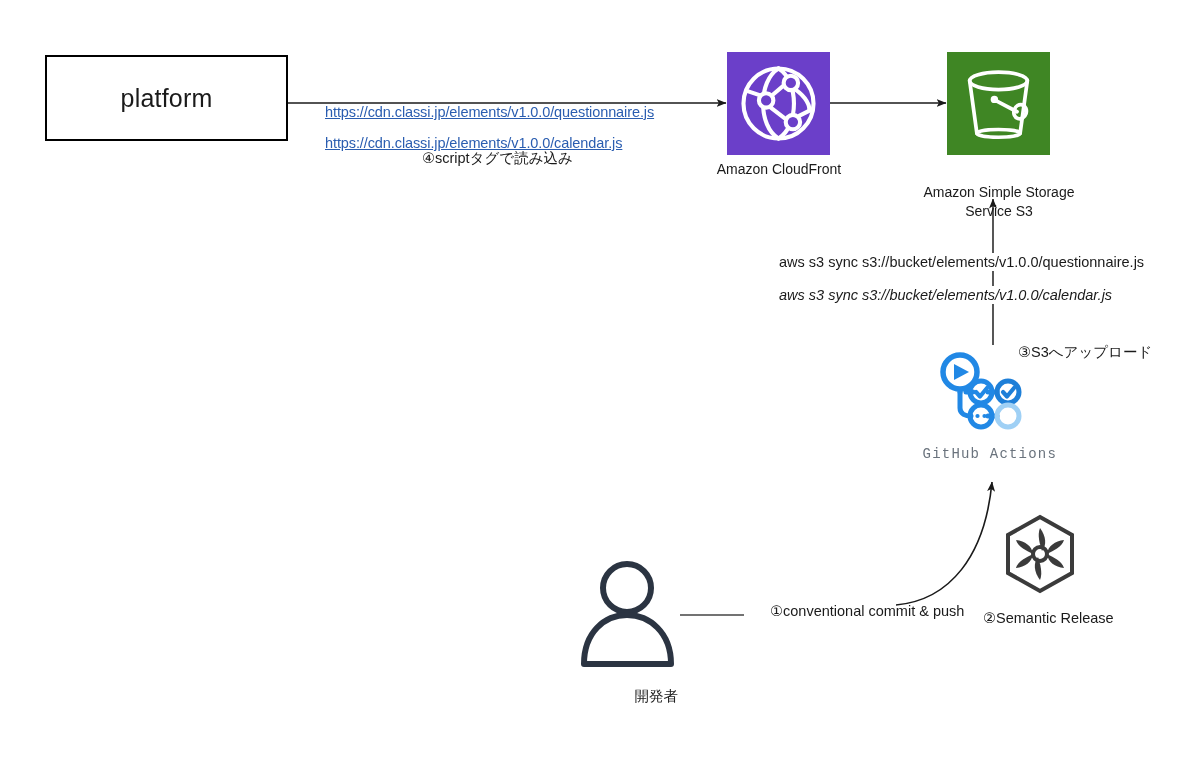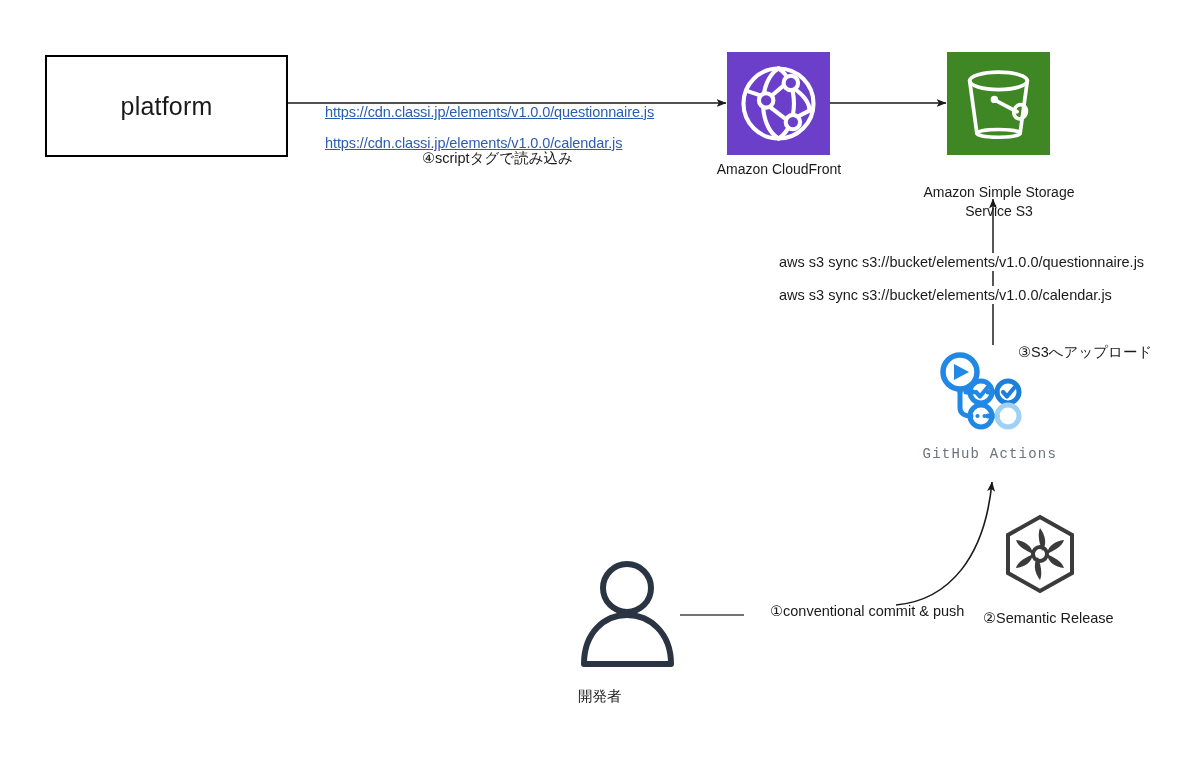--- a/index.html
+++ b/index.html
@@ -24,21 +24,21 @@
   }
   .node {
     position: absolute;
   }
 
   
   #platform-box {
     left: 45px;
     top: 55px;
     width: 243px;
-    height: 102px;
+    height: 86px;
     border: 2px solid #000000;
     background: #ffffff;
     box-sizing: border-box;
     display: flex;
     align-items: center;
     justify-content: center;
   }
   #platform-box .label {
     font-size: 25px;
     color: #1a1a1a;
@@ -71,21 +71,21 @@
 
   .cmd-label {
     position: absolute;
     font-size: 14.5px;
     color: #1a1a1a;
     white-space: nowrap;
     background: #ffffff;
     padding: 1px 3px;
   }
   #cmd-questionnaire { left: 776px; top: 253px; text-align: center; }
-  #cmd-calendar      { left: 776px; top: 286px; }
+  #cmd-calendar      { left: 776px; top: 286px; font-style: italic; }
 
   
   .aws-tile {
     position: absolute;
     width: 103px;
     height: 103px;
   }
   #cloudfront-tile { left: 727px; top: 52px; background: #6B3FC9; }
   #s3-tile         { left: 947px; top: 52px; background: #3F8624; }
   .aws-tile svg { display: block; width: 103px; height: 103px; }
@@ -122,21 +122,21 @@
   #semrel-logo svg { display: block; width: 74px; height: 80px; }
 
   
   #developer-figure { left: 575px; top: 560px; width: 105px; height: 110px; }
   #developer-figure svg { display: block; width: 105px; height: 110px; }
   #developer-caption {
     position: absolute;
     left: 578px;
     top: 687px;
     width: 100px;
-    text-align: left;
+    text-align: right;
     font-size: 14.5px;
     color: #1a1a1a;
   }
 </style>
 </head>
 <body>
 
 <svg id="canvas" viewBox="0 0 1200 762" xmlns="http://www.w3.org/2000/svg">
   <defs>
     <marker id="arrowhead" markerWidth="10" markerHeight="8" refX="9.5" refY="4" orient="auto" markerUnits="userSpaceOnUse">

